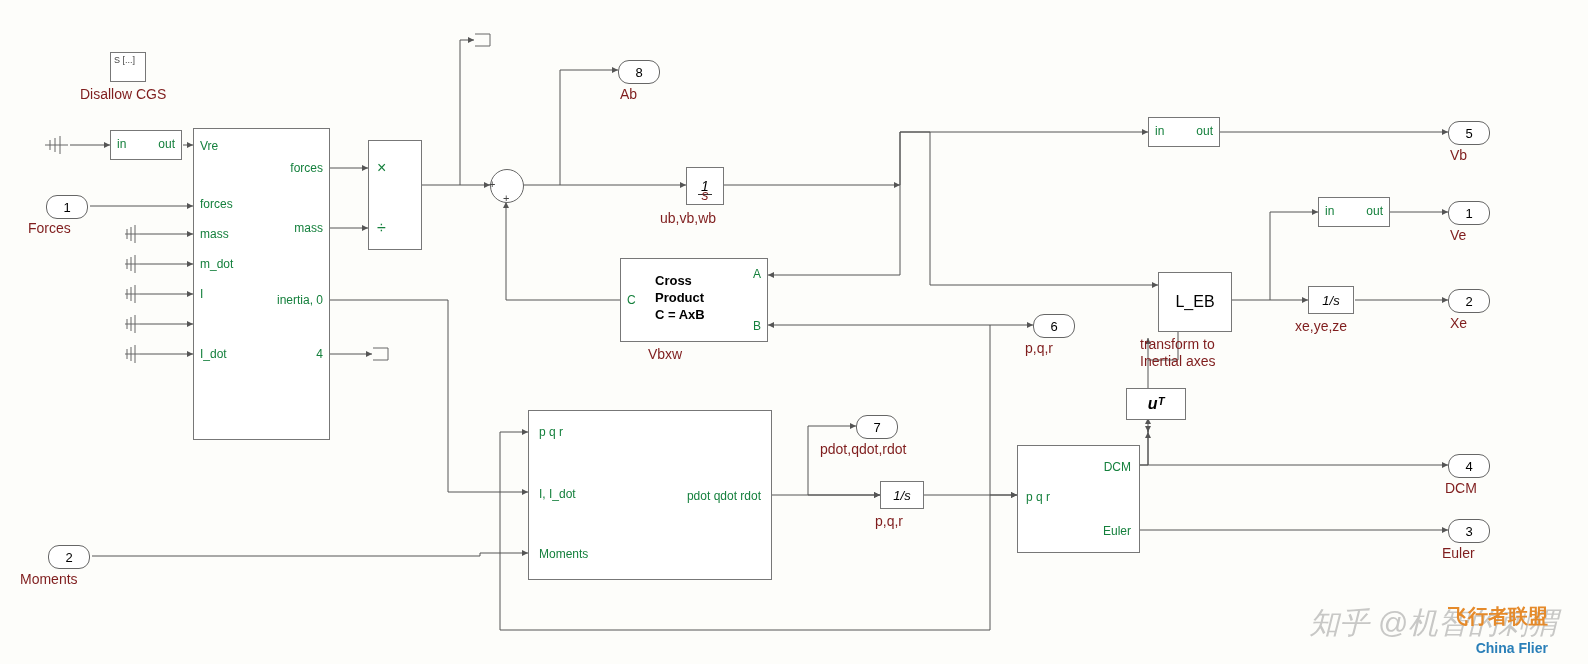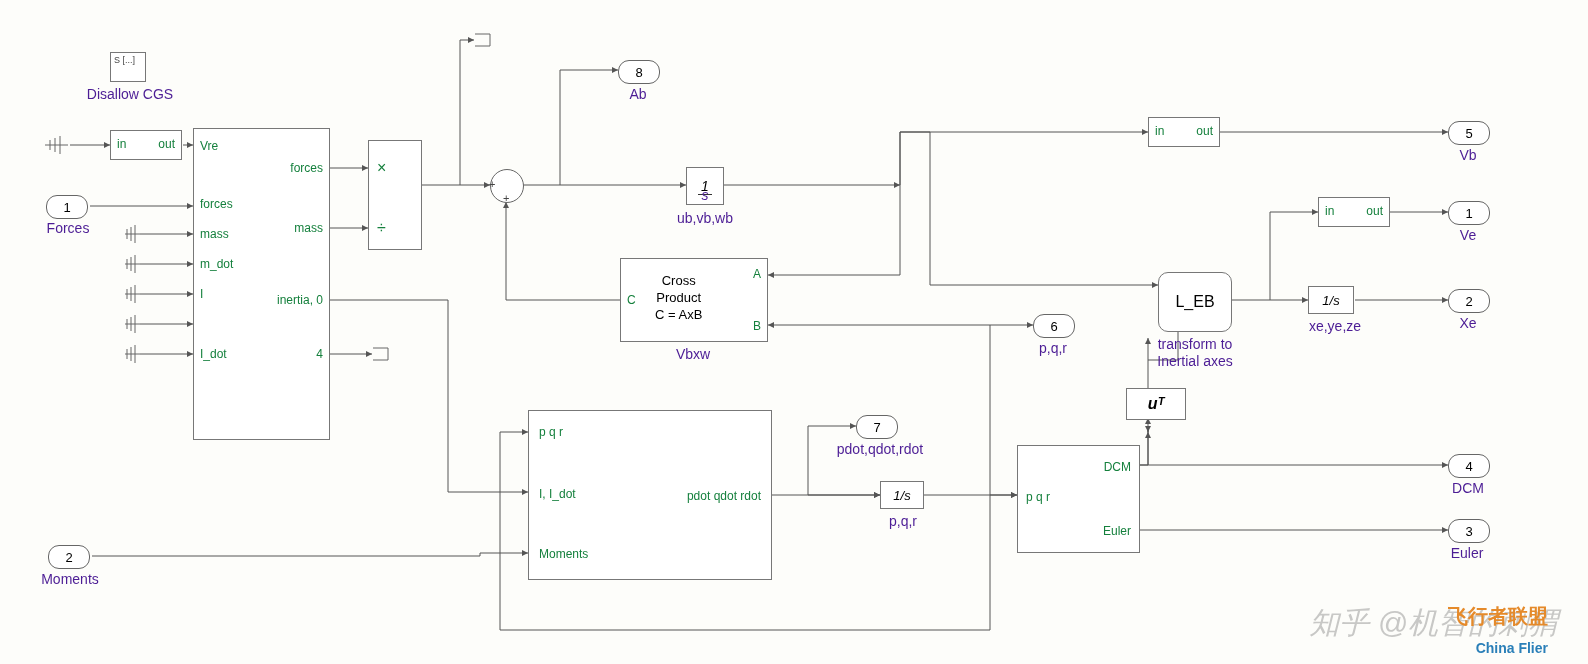--- a/index.html
+++ b/index.html
@@ -1,18 +1,18 @@
 <!DOCTYPE html>
 <html><head>
 <meta charset="utf-8">
 <style>
   html,body{margin:0;padding:0;background:#fafaf7;font-family:Arial,Helvetica,sans-serif;}
   #canvas{position:relative;width:1588px;height:664px;background:#fdfdfa;}
   .block{position:absolute;background:#fff;border:1px solid #777;box-sizing:border-box;}
-  .label{position:absolute;font-size:14px;color:#4c1d95;white-space:nowrap;text-align:center;}
+  .label{position:absolute;font-size:14px;color:#7f1d1d;white-space:nowrap;}
   .pl{font-size:12px;color:#15803d;position:absolute;white-space:nowrap;}
   .outp,.inp{position:absolute;width:40px;height:22px;border:1px solid #666;border-radius:11px;background:#fff;display:flex;align-items:center;justify-content:center;font-size:13px;}
   .sumcircle{position:absolute;width:32px;height:32px;border:1px solid #666;border-radius:50%;background:#fff;}
   .mark{position:absolute;font-size:11px;color:#444;}
   svg{position:absolute;top:0;left:0;pointer-events:none;}
   .wm{position:absolute;right:30px;bottom:20px;font-size:30px;color:rgba(100,100,100,0.35);font-style:italic;}
   .wm2{position:absolute;right:40px;bottom:8px;font-size:20px;color:#e58a2a;font-weight:bold;}
 </style>
 </head>
 <body>
@@ -166,21 +166,21 @@
   </div>
   <div class="label" style="left:686px;top:167px;width:38px;height:38px;display:flex;align-items:flex-end;justify-content:center;font-style:italic;">
       <span style="margin-bottom:2px;">s</span>
     </div>
   <div class="label" style="left:660px;top:210px;width:90px;">ub,vb,wb</div>
 
   <div class="block" style="left:620px;top:258px;width:148px;height:84px;">
     <span class="pl" style="right:6px;top:8px;">A</span>
     <span class="pl" style="right:6px;bottom:8px;">B</span>
     <span class="pl" style="left:6px;top:34px;">C</span>
-    <div style="position:absolute;left:34px;top:14px;font-size:13px;line-height:1.3;text-align:center;">
+    <div style="position:absolute;left:34px;top:14px;font-size:13px;line-height:1.3;font-weight:bold;">
       <div>Cross</div>
       <div>Product</div>
       <div>C = AxB</div>
     </div>
   </div>
   <div class="label" style="left:648px;top:346px;width:90px;">Vbxw</div>
 
   <div class="outp" style="left:1033px;top:314px;">
     <span>6</span>
   </div>
@@ -199,21 +199,21 @@
   <div class="block" style="left:1318px;top:197px;width:72px;height:30px;">
     <span class="pl" style="left:6px;top:6px;">in</span>
     <span class="pl" style="right:6px;top:6px;">out</span>
   </div>
 
   <div class="outp" style="left:1448px;top:201px;">
     <span>1</span>
   </div>
   <div class="label" style="left:1450px;top:227px;width:36px;">Ve</div>
 
-  <div class="block" style="left:1158px;top:272px;width:74px;height:60px;display:flex;align-items:center;justify-content:center;border-radius:10px;">
+  <div class="block" style="left:1158px;top:272px;width:74px;height:60px;display:flex;align-items:center;justify-content:center;">
     <span>L_EB</span>
   </div>
   <div class="label" style="left:1140px;top:336px;width:110px;line-height:1.2;">transform to<br>Inertial axes</div>
 
   <div class="block" style="left:1308px;top:286px;width:46px;height:28px;display:flex;align-items:center;justify-content:center;font-style:italic;font-size:13px;">
     <span>1/s</span>
   </div>
   <div class="label" style="left:1295px;top:318px;width:80px;">xe,ye,ze</div>
 
   <div class="outp" style="left:1448px;top:289px;">

